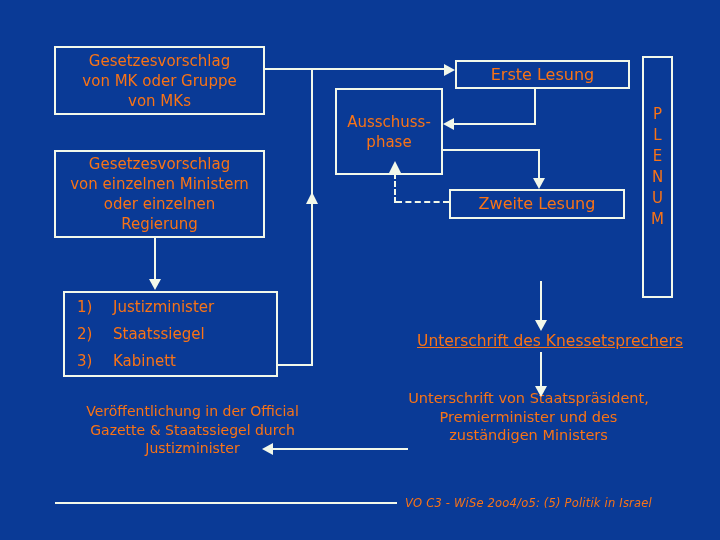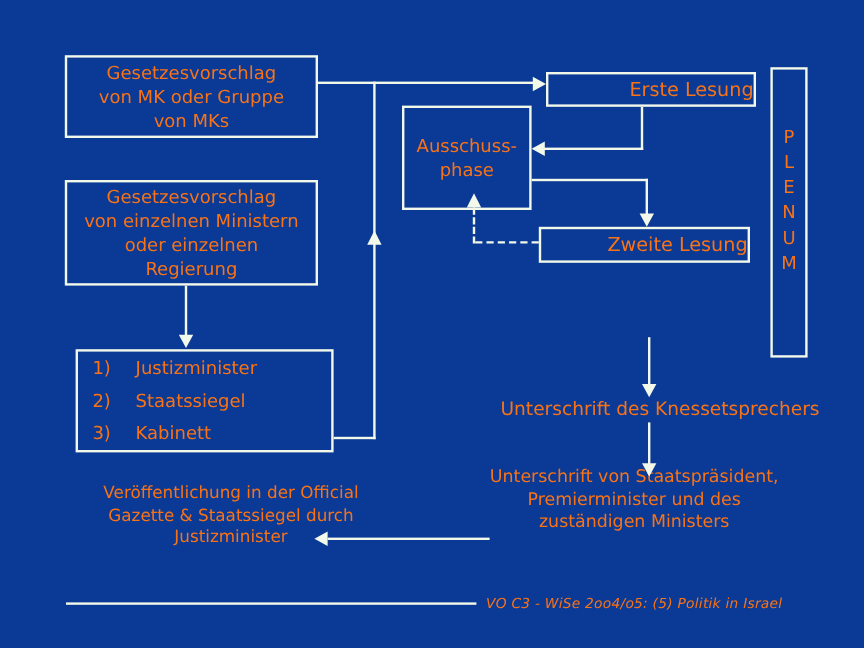--- a/index.html
+++ b/index.html
@@ -16,21 +16,21 @@
     border:2px solid #f2f8ea;
     box-sizing:border-box;
     display:flex;
     flex-direction:column;
     align-items:center;
     justify-content:center;
     text-align:center;
     line-height:20px;
     font-size:15px;
   }
-  .lesung{font-size:16px;line-height:16px;align-items:flex-end;}
+  .lesung{font-size:16px;line-height:16px;}
   .hline,.vline{position:absolute;background:#f2f8ea;}
   .dashv{position:absolute;width:0;border-left:2px dashed #f2f8ea;}
   .dashh{position:absolute;height:0;border-top:2px dashed #f2f8ea;}
   .ah{position:absolute;width:0;height:0;}
   .ah-right{border-top:6px solid transparent;border-bottom:6px solid transparent;border-left:11px solid #f2f8ea;}
   .ah-left{border-top:6px solid transparent;border-bottom:6px solid transparent;border-right:11px solid #f2f8ea;}
   .ah-down{border-left:6px solid transparent;border-right:6px solid transparent;border-top:11px solid #f2f8ea;}
   .ah-up{border-left:6px solid transparent;border-right:6px solid transparent;border-bottom:12px solid #f2f8ea;}
   .freetext{position:absolute;text-align:center;}
   .plenum-letter{line-height:21px;font-size:15px;text-align:center;}
@@ -93,21 +93,21 @@
       <span>Kabinett</span>
     </div>
   </div>
 
   <div class="freetext" style="left:50px;top:402px;width:285px;font-size:14px;line-height:18.5px;">
     <div>Veröffentlichung in der Official</div>
     <div>Gazette &amp; Staatssiegel durch</div>
     <div>Justizminister</div>
   </div>
 
-  <div class="freetext" style="left:383px;top:332px;width:334px;font-size:15.5px;">
+  <div class="freetext" style="left:383px;top:332px;width:334px;font-size:15.5px;text-decoration:underline;">
     <div>Unterschrift des Knessetsprechers</div>
   </div>
 
   <div class="freetext" style="left:390px;top:389px;width:277px;font-size:14.5px;line-height:18.5px;">
     <div>Unterschrift von Staatspräsident,</div>
     <div>Premierminister und des</div>
     <div>zuständigen Ministers</div>
   </div>
 
   <div class="hline" style="left:265px;top:68px;width:181px;height:2px;"></div>

